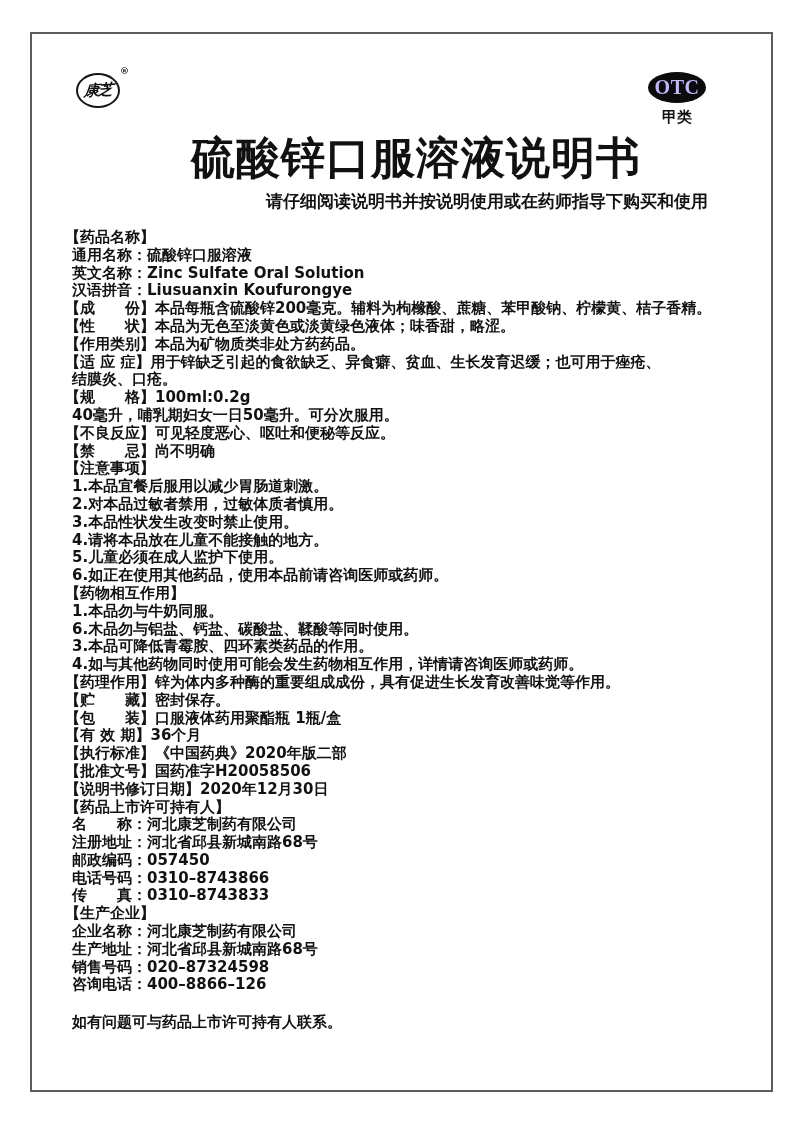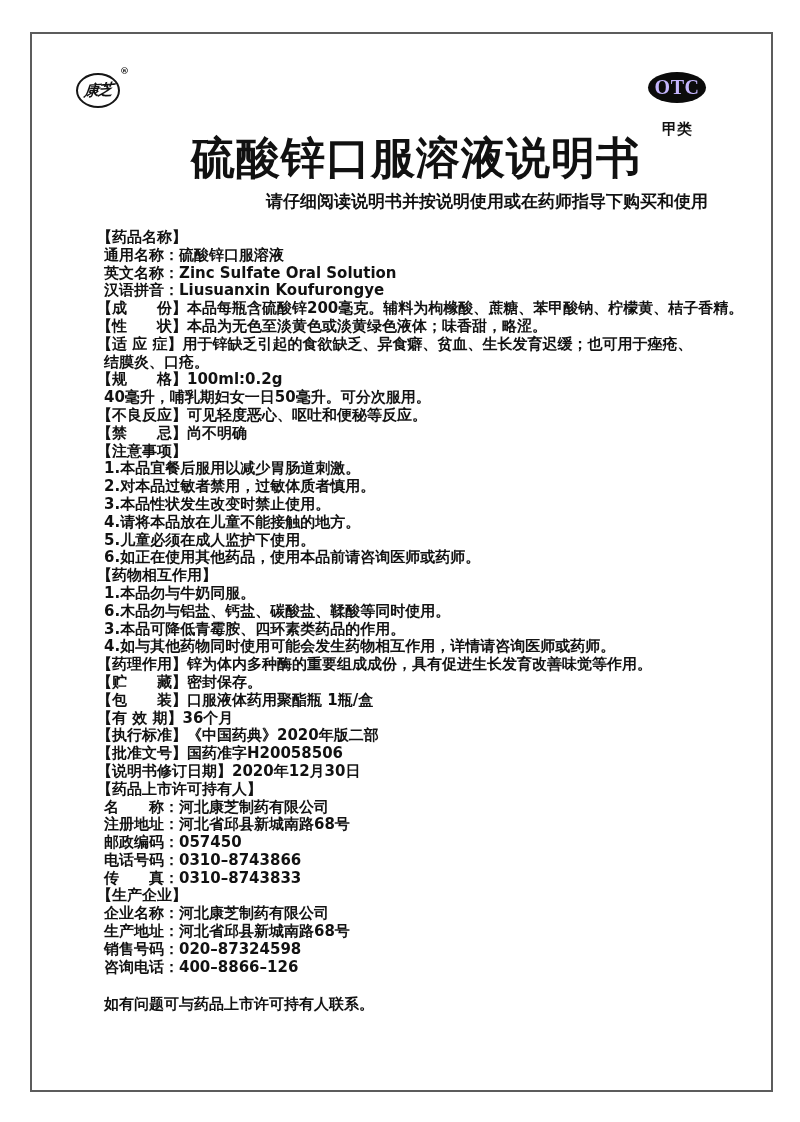--- a/index.html
+++ b/index.html
@@ -72,21 +72,21 @@
     border-radius: 50%;
     color: #c4b5fd;
     font-family: "Liberation Serif", serif;
     font-weight: bold;
     font-size: 20px;
     line-height: 30px;
     text-align: center;
     letter-spacing: 0.5px;
   }
   .otc-class {
-    margin-top: 17px;
+    margin-top: 5px;
     font-size: 15px;
     font-weight: bold;
     color: #111111;
   }
   
   .doc-title {
     position: absolute;
     left: 0;
     top: 129px;
     width: 800px;
@@ -110,21 +110,20 @@
   
   .leaflet-body {
     position: absolute;
     left: 65px;
     top: 229px;
     width: 680px;
     font-size: 15px;
     font-weight: bold;
     line-height: 17.8px;
     color: #121212;
-    margin-left: 32px;
   }
   .line {
     white-space: pre;
   }
   .line.indent {
     padding-left: 7px;
   }
   .contact-note {
     margin-top: 20px;
     padding-left: 7px;
@@ -155,20 +154,21 @@
   <div class="doc-subtitle">请仔细阅读说明书并按说明使用或在药师指导下购买和使用</div>
 
   <div class="leaflet-body">
     <div>
         <div class="line">【药品名称】</div>
         <div class="line indent">通用名称：硫酸锌口服溶液</div>
         <div class="line indent">英文名称：Zinc Sulfate Oral Solution</div>
         <div class="line indent">汉语拼音：Liusuanxin Koufurongye</div>
         <div class="line">【成　　份】本品每瓶含硫酸锌200毫克。辅料为枸橼酸、蔗糖、苯甲酸钠、柠檬黄、桔子香精。</div>
         <div class="line">【性　　状】本品为无色至淡黄色或淡黄绿色液体；味香甜，略涩。</div>
+        <div class="line">【作用类别】本品为矿物质类非处方药药品。</div>
         <div class="line">【适 应 症】用于锌缺乏引起的食欲缺乏、异食癖、贫血、生长发育迟缓；也可用于痤疮、</div>
         <div class="line indent">结膜炎、口疮。</div>
         <div class="line">【规　　格】100ml:0.2g</div>
         <div class="line indent">40毫升，哺乳期妇女一日50毫升。可分次服用。</div>
         <div class="line">【不良反应】可见轻度恶心、呕吐和便秘等反应。</div>
         <div class="line">【禁　　忌】尚不明确</div>
         <div class="line">【注意事项】</div>
         <div class="line indent">1.本品宜餐后服用以减少胃肠道刺激。</div>
         <div class="line indent">2.对本品过敏者禁用，过敏体质者慎用。</div>
         <div class="line indent">3.本品性状发生改变时禁止使用。</div>

